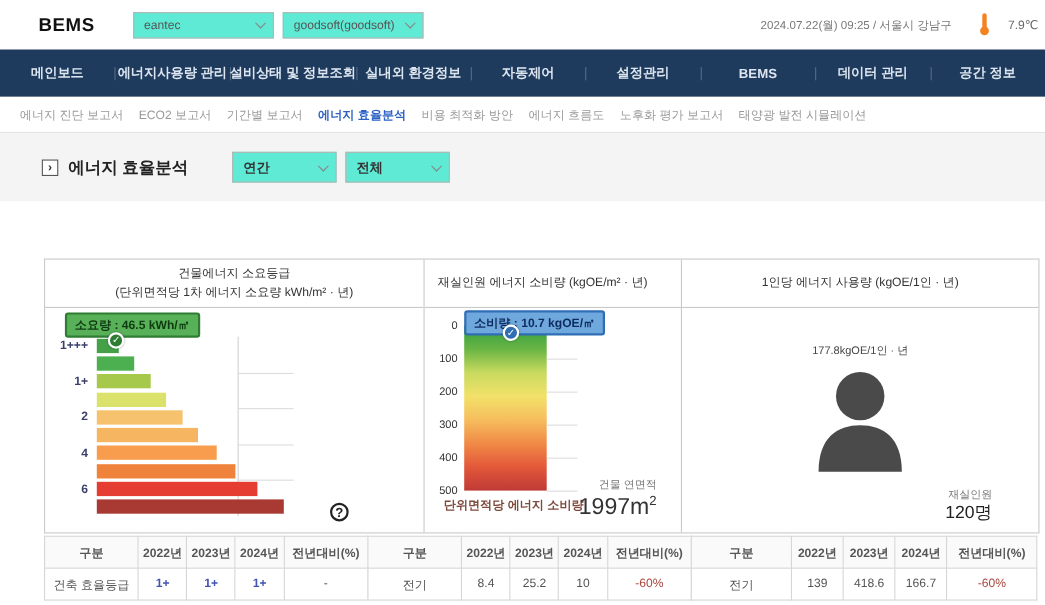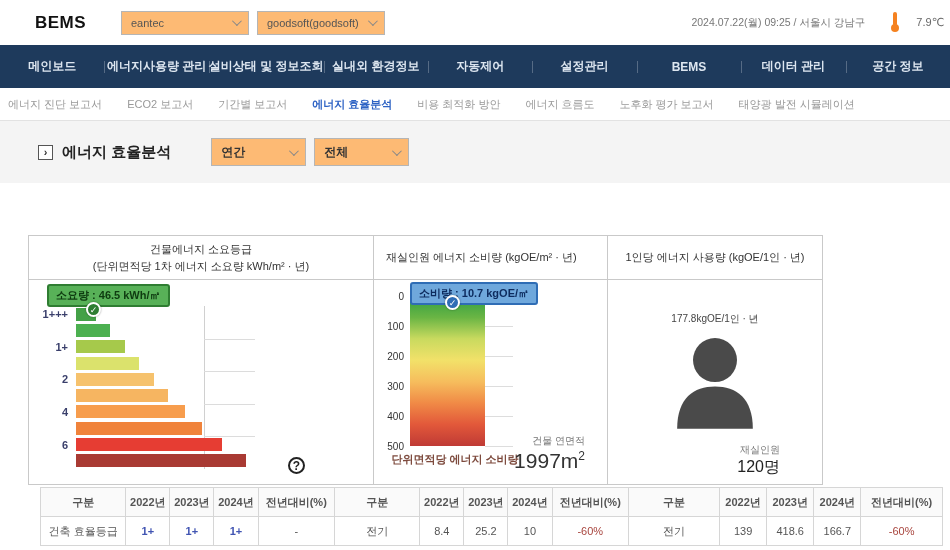--- a/index.html
+++ b/index.html
@@ -1,53 +1,53 @@
 <!DOCTYPE html>
 <html><head>
 <meta charset="utf-8">
 <style>
   *{box-sizing:border-box;margin:0;padding:0}
   body{width:950px;height:550px;overflow:hidden;background:#fff;
        font-family:"Liberation Sans","DejaVu Sans",sans-serif;}
   
   .topbar{height:45px;display:flex;align-items:center;background:#fff}
   .logo{margin-left:35px;font-size:17px;font-weight:800;letter-spacing:.5px;color:#111;width:78px}
-  .sel{display:flex;align-items:center;border:1px solid #b5b5b5;background:#fdba74;padding:0 9px;cursor:pointer}
+  .sel{display:flex;align-items:center;border:1px solid #b5b5b5;background:#5eead4;padding:0 9px;cursor:pointer}
   .topbar .sel{height:24px;width:128px;font-size:11px;color:#555;margin-left:8px}
   .topbar .sel:first-of-type{margin-left:14px}
   .chev{width:7px;height:7px;border-right:1.5px solid #888;border-bottom:1.5px solid #888;
         transform:rotate(45deg) translateY(-2px);margin-left:auto;flex:none}
   .topbar-right{margin-left:auto;margin-right:6px;display:flex;align-items:center;gap:16px;
                 font-size:10.5px;color:#777;white-space:nowrap}
   .thermo{width:11px;height:21px;position:relative;display:inline-block;margin-left:8px}
   .thermo::before{content:"";position:absolute;left:3.5px;top:0;width:4px;height:14px;background:#f58220;border-radius:2px}
   .thermo::after{content:"";position:absolute;left:1.5px;bottom:1px;width:8px;height:8px;background:#f58220;border-radius:50%}
   .temp{font-size:11px;color:#666}
   
   .mainnav{height:43px;background:#1e3a5c;display:flex;align-items:stretch}
   .nav-item{flex:1;display:flex;align-items:center;justify-content:center;font-size:12px;font-weight:bold;
             color:#dde6f0;cursor:pointer;position:relative;white-space:nowrap}
   .nav-item:not(:first-child)::before{content:"";position:absolute;left:0;top:50%;transform:translateY(-50%);
             width:1px;height:12px;background:rgba(255,255,255,.25)}
   .nav-item.active{color:#5fc8f5}
   
-  .subnav{height:33px;display:flex;align-items:center;gap:25px;padding-left:8px;
+  .subnav{height:33px;display:flex;align-items:center;gap:14px;padding-left:18px;
           border-bottom:1px solid #e2e2e2;background:#fff}
   .subnav-item{font-size:11px;color:#999;cursor:pointer;white-space:nowrap}
   .subnav-item.active{color:#2d62c4;font-weight:bold}
   
   .filterbar{height:62px;background:#f4f4f4;display:flex;align-items:center}
   .t-icon{margin-left:38px;width:15px;height:15px;border:1px solid #555;background:#fff;
           display:flex;align-items:center;justify-content:center;font-size:11px;color:#333;flex:none}
   .t-icon::before{content:"\203A";font-weight:bold;line-height:1}
   .f-title{font-size:15px;font-weight:bold;color:#222;margin-left:9px}
   .filterbar .sel{height:28px;width:95px;font-size:12px;font-weight:bold;color:#333;margin-left:8px}
   .filterbar .sel:first-of-type{margin-left:40px}
   
-  .panels{margin:52px 0 0 28px;width:795px;height:250px;display:flex;border:1px solid #c9c9c9;background:#fff}
+  .panels{margin:52px 0 0 40px;width:905px;height:250px;display:flex;border:1px solid #c9c9c9;background:#fff}
   .panel+.panel{border-left:1px solid #c9c9c9}
   .p-left{width:344px}.p-mid{width:234px}.p-right{flex:1}
   .p-head{height:44px;border-bottom:1px solid #c9c9c9;display:flex;flex-direction:column;
           align-items:center;justify-content:center;font-size:11px;color:#333;text-align:center;line-height:1.5}
   .p-mid .p-head{align-items:flex-start;padding-left:12px;text-align:left}
   .p-body{position:relative;height:204px}
   
   .badge{position:absolute;border-radius:3px;font-size:11px;font-weight:bold;padding:2px 7px;z-index:3;white-space:nowrap}
   .badge-green{left:18px;top:4px;background:#58b158;border:2px solid #2f7d32;color:#0e3b10}
   .badge-blue{left:36px;top:2px;background:#6fa8dc;border:2px solid #2f6db5;color:#0d2b5e}

